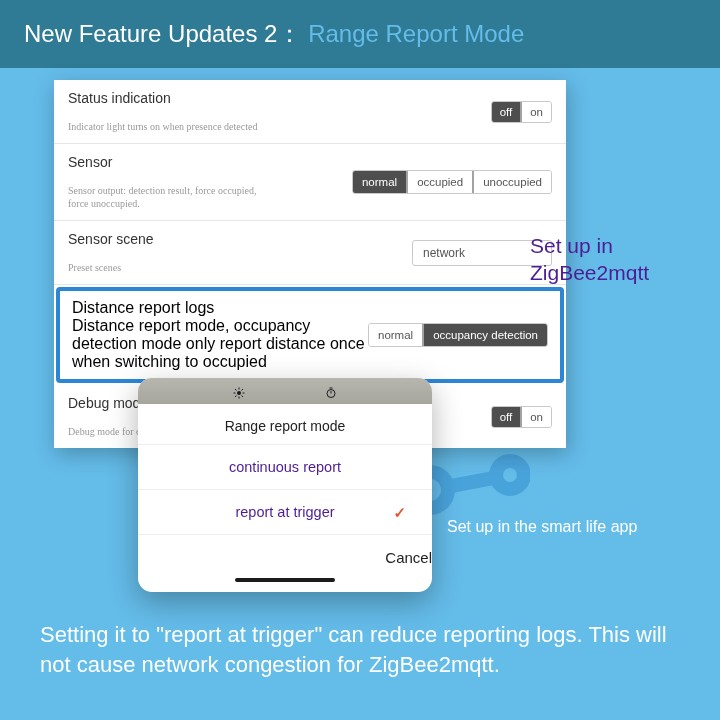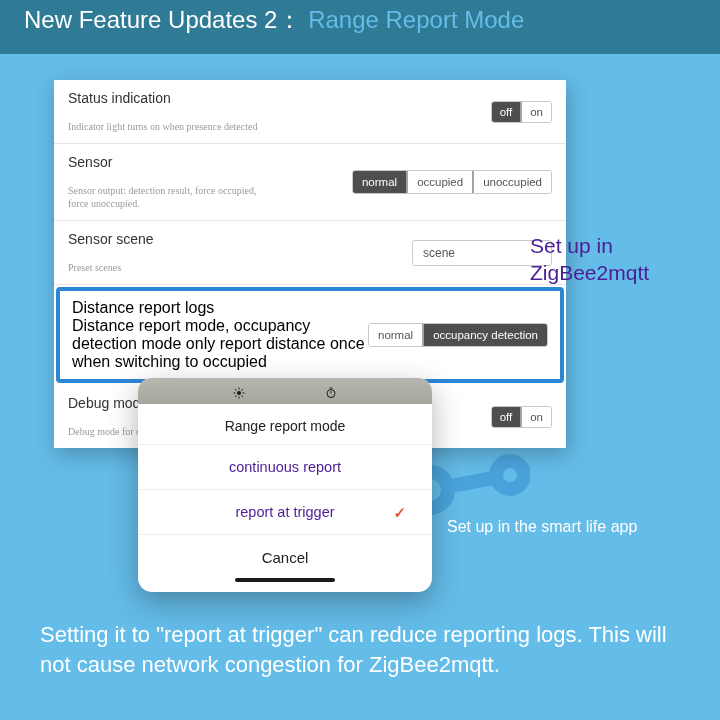--- a/index.html
+++ b/index.html
@@ -1,18 +1,18 @@
 <!DOCTYPE html>
 <html><head>
 <meta charset="utf-8">
 <style>
   * { box-sizing: border-box; margin: 0; padding: 0; }
   html, body { width: 720px; height: 720px; font-family: "Segoe UI", Arial, sans-serif; }
   .canvas { width: 720px; height: 720px; background: #64bce9; position: relative; overflow: hidden; }
-  .header { background: #2f7a94; color: #fff; padding: 4px 20px 18px 24px; font-size: 24px; }
+  .header { background: #2f7a94; color: #fff; padding: 18px 20px 18px 24px; font-size: 24px; }
   .header .accent { color: #64bce9; font-weight: 500; }
 
   .panel1 {
     position: absolute; top: 80px; left: 54px; width: 512px;
     background: #fff; box-shadow: 2px 6px 20px rgba(0,0,0,0.25);
   }
   .row { border-bottom: 1px solid #e6e6e6; padding: 10px 14px; display: flex; align-items: center; }
   .row:last-child { border-bottom: none; }
   .row .left { flex: 1; padding-right: 10px; }
   .row .label { font-size: 14px; color: #333; }
@@ -46,21 +46,21 @@
   .panel2 {
     position: absolute; top: 378px; left: 138px; width: 294px;
     background: #fff; border-radius: 14px; box-shadow: 0 10px 30px rgba(0,0,0,0.3);
     overflow: hidden;
   }
   .panel2 .topbar { height: 26px; background: linear-gradient(#b7b6af, #a7a69d); display:flex; justify-content:center; align-items:center; gap:80px; }
   .panel2 .topbar .ticon { width:12px; height:12px; color:#1b1b1b; }
   .panel2 .title { text-align:center; font-size: 14px; padding: 14px 0 10px; color:#222; }
   .panel2 .item { text-align:center; font-size: 14.5px; padding: 14px 0; color:#4c1d95; border-top:1px solid #eee; position:relative; cursor:pointer; }
   .panel2 .item.selected::after { content:"✓"; color:#e4542e; position:absolute; right:26px; top:14px; font-size:15px; font-weight:bold; }
-  .panel2 .cancel { text-align:center; font-size: 15px; padding: 14px 0 8px; color:#222; border-top:1px solid #eee; cursor:pointer; }
+  .panel2 .cancel { text-align:right; font-size: 15px; padding: 14px 0 8px; color:#222; border-top:1px solid #eee; cursor:pointer; }
   .panel2 .homebar { height: 18px; display:flex; justify-content:center; align-items:flex-start; }
   .panel2 .homebar div { width: 100px; height: 4px; background:#1b1b1b; border-radius: 3px; margin-top:4px; }
 </style>
 </head>
 <body>
 
 <div class="canvas">
   <div class="header">
     <span>New Feature Updates 2：</span>
     <span class="accent">Range Report Mode</span>
@@ -107,21 +107,21 @@
         </div>
       </div>
     </div>
 
     <div class="row">
       <div class="left">
         <div class="label">Sensor scene</div>
         <div class="desc">Preset scenes</div>
       </div>
       <div class="ctrl">
-        <div class="selectbox">scene</div>
+        <div class="selectbox">network</div>
       </div>
     </div>
 
     <div class="hl-row">
       <div class="left">
         <div class="label">Distance report logs</div>
         <div class="desc">Distance report mode, occupancy detection mode only report distance once when switching to occupied</div>
       </div>
       <div class="ctrl">
         <div class="seg">

